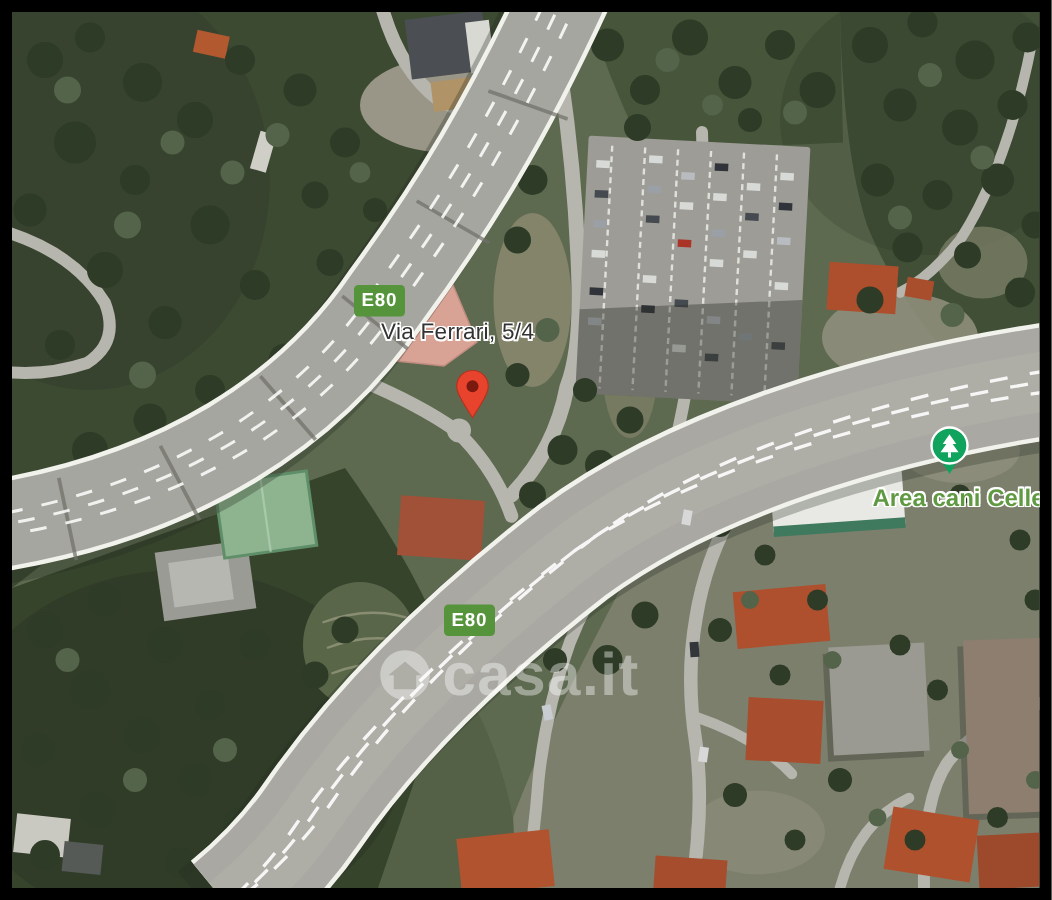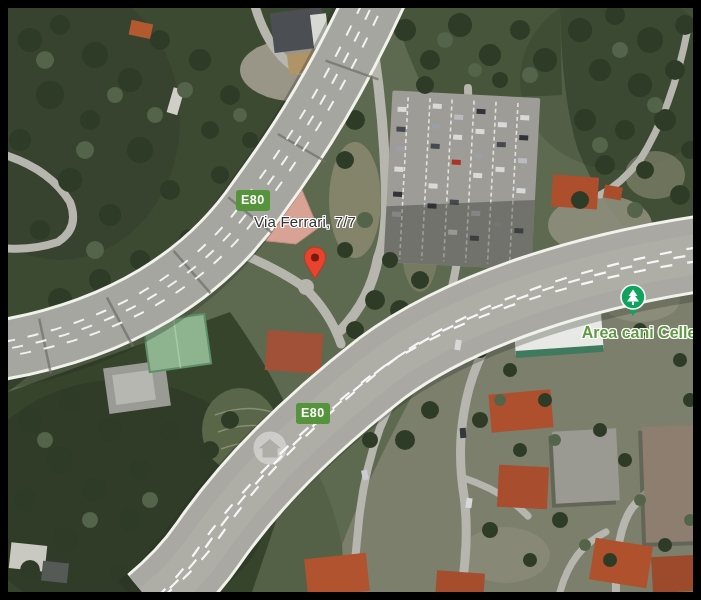--- a/index.html
+++ b/index.html
@@ -307,21 +307,21 @@
         </g>
       </g>
 
       <rect x="455" y="340" width="6" height="10" fill="#d8d8d8" transform="rotate(10 458 345)"></rect>
       <rect x="460" y="428" width="6" height="10" fill="#33373c" transform="rotate(-4 463 433)"></rect>
       <rect x="466" y="498" width="6" height="10" fill="#d8d8d8" transform="rotate(8 469 503)"></rect>
       <rect x="362" y="470" width="6" height="10" fill="#c9cdd1" transform="rotate(-12 365 475)"></rect>
     </svg>
 
     <div class="overlay badge b1">E80</div>
-    <div class="overlay addr">Via Ferrari, 7/7</div>
+    <div class="overlay addr">Via Ferrari, 5/4</div>
 
     <svg class="overlay pin" width="24" height="34" viewBox="0 0 24 34" xmlns="http://www.w3.org/2000/svg">
       <path d="M12 1 C6 1 1.5 5.6 1.5 11.5 C1.5 16 5 21.5 12 32.5 C19 21.5 22.5 16 22.5 11.5 C22.5 5.6 18 1 12 1 Z" stroke="#b5321f" stroke-width="0.8" fill="#e8432d"></path>
       <circle cx="12" cy="11.5" r="4" fill="#7a1a0e"></circle>
     </svg>
 
     <div class="overlay badge b2">E80</div>
 
     <svg class="overlay tree" width="28" height="34" viewBox="0 0 28 34" xmlns="http://www.w3.org/2000/svg">
       <polygon points="14,32 9,24 19,24" fill="#0fa35d"></polygon>
@@ -330,16 +330,17 @@
       <polygon points="14,9 8,17.5 20,17.5" fill="#ffffff"></polygon>
       <rect x="13" y="17.5" width="2" height="3.5" fill="#ffffff"></rect>
     </svg>
 
     <div class="overlay poi-label">Area cani Celle</div>
 
     <div class="overlay wm">
       <svg width="36" height="36" viewBox="0 0 36 36" xmlns="http://www.w3.org/2000/svg">
         <path fill="#ffffff" fill-rule="evenodd" d="M18 1.5 A16.5 16.5 0 1 1 17.99 1.5 Z M18 9 L7 18.2 L10.5 18.2 L10.5 27.5 L25.5 27.5 L25.5 18.2 L29 18.2 Z"></path>
       </svg>
+      <span>casa.it</span>
     </div>
 
   </div>
 </div>
 
 </body></html>

